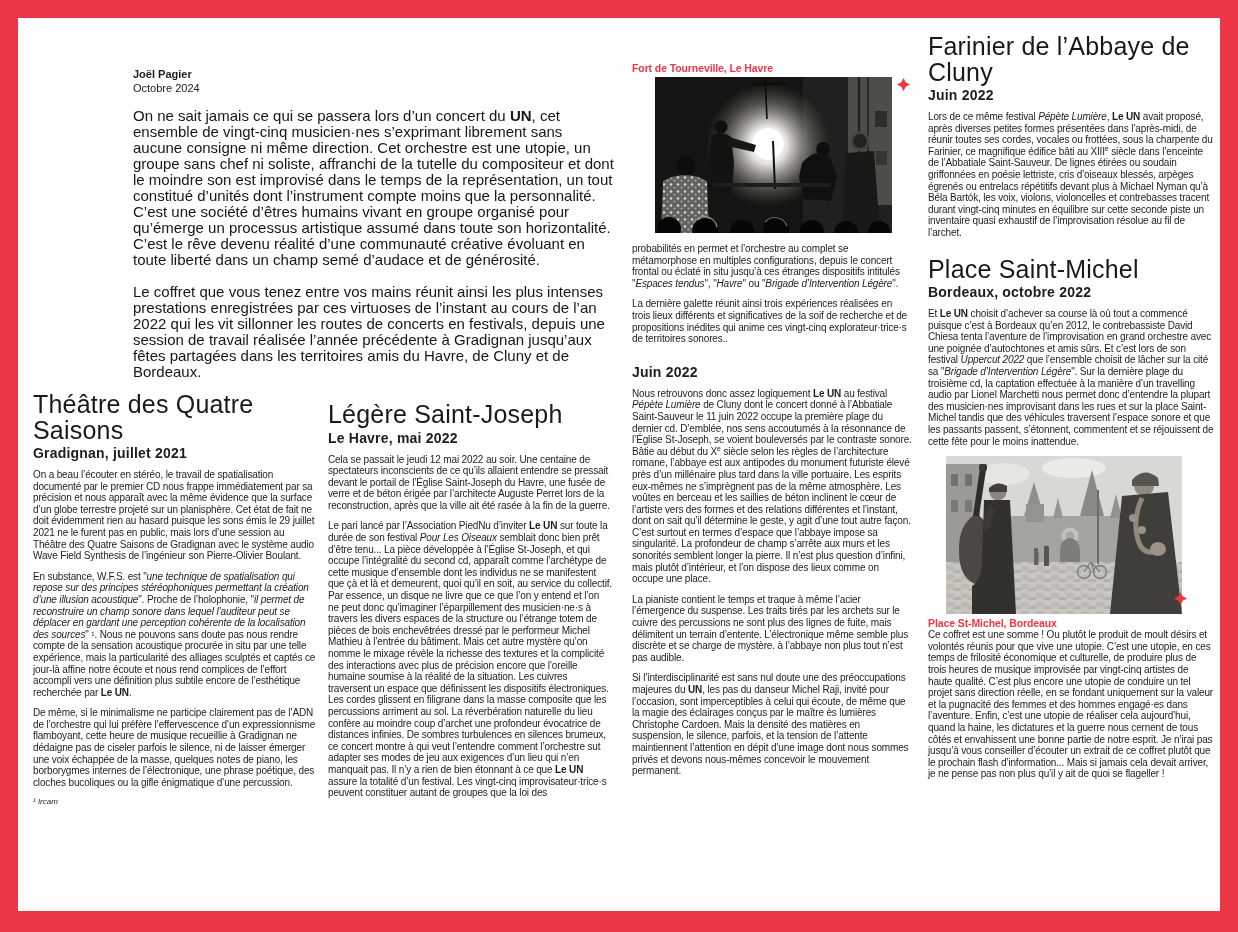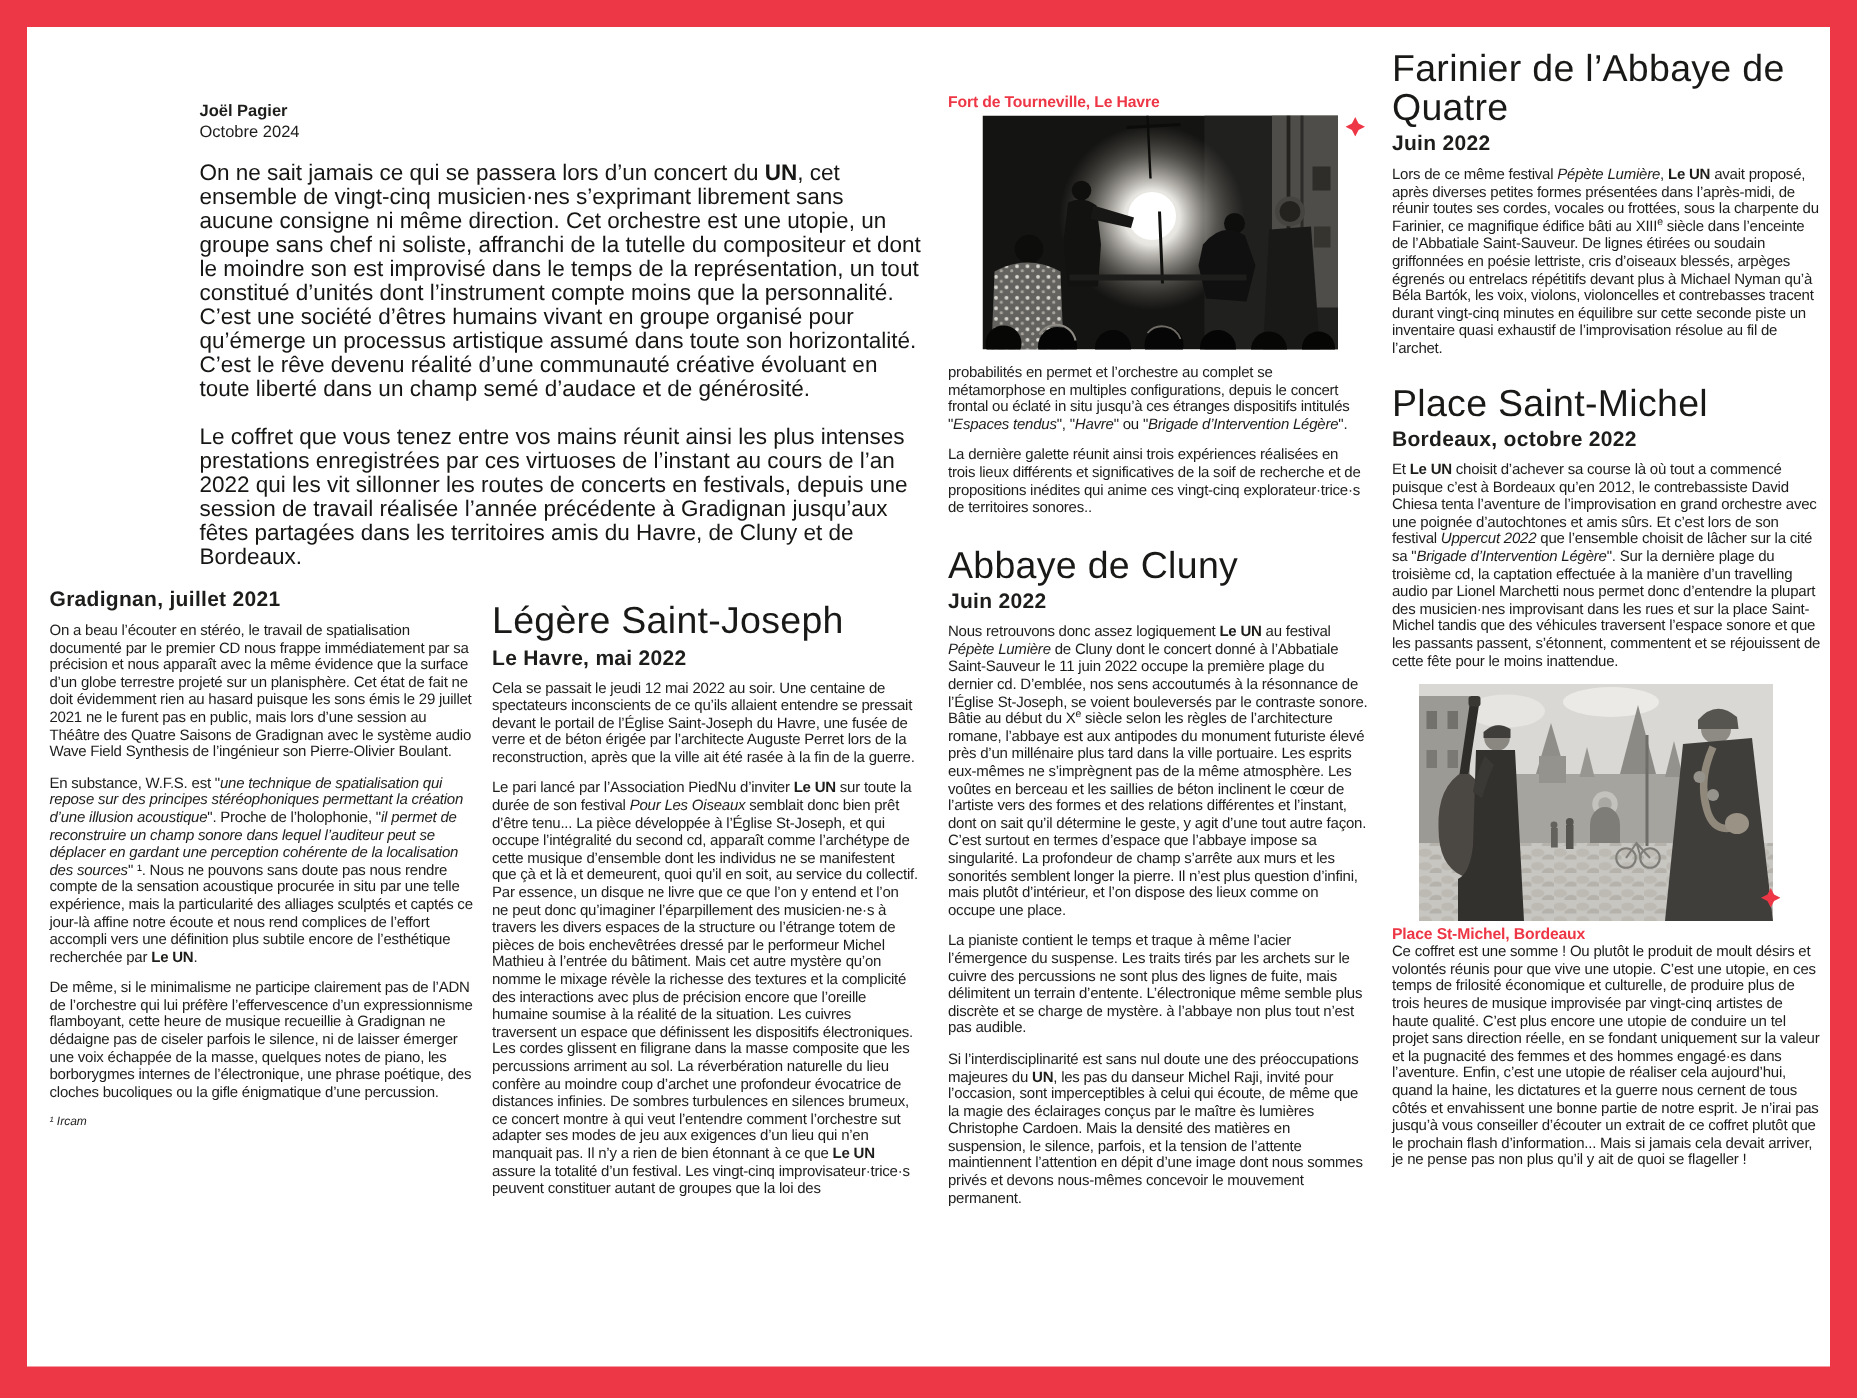--- a/index.html
+++ b/index.html
@@ -50,20 +50,21 @@
       <div class="author">Joël Pagier</div>
       <div class="date">Octobre 2024</div>
     </div>
 
     <div class="abs intro">
       <p><span>On ne sait jamais ce qui se passera lors d’un concert du </span><span class="b">UN</span><span>, cet ensemble de vingt-cinq musicien·nes s’exprimant librement sans aucune consigne ni même direction. Cet orchestre est une utopie, un groupe sans chef ni soliste, affranchi de la tutelle du compositeur et dont le moindre son est improvisé dans le temps de la représentation, un tout constitué d’unités dont l’instrument compte moins que la personnalité. C’est une société d’êtres humains vivant en groupe organisé pour qu’émerge un processus artistique assumé dans toute son horizontalité. C’est le rêve devenu réalité d’une communauté créative évoluant en toute liberté dans un champ semé d’audace et de générosité.</span></p>
       <p><span>Le coffret que vous tenez entre vos mains réunit ainsi les plus intenses prestations enregistrées par ces virtuoses de l’instant au cours de l’an 2022 qui les vit sillonner les routes de concerts en festivals, depuis une session de travail réalisée l’année précédente à Gradignan jusqu’aux fêtes partagées dans les territoires amis du Havre, de Cluny et de Bordeaux.</span></p>
     </div>
 
     <section class="col col1">
+      <h2>Théâtre des Quatre Saisons</h2>
       <h3>Gradignan, juillet 2021</h3>
       <p class="para"><span>On a beau l’écouter en stéréo, le travail de spatialisation documenté par le premier CD nous frappe immédiatement par sa précision et nous apparaît avec la même évidence que la surface d’un globe terrestre projeté sur un planisphère. Cet état de fait ne doit évidemment rien au hasard puisque les sons émis le 29 juillet 2021 ne le furent pas en public, mais lors d’une session au Théâtre des Quatre Saisons de Gradignan avec le système audio Wave Field Synthesis de l’ingénieur son Pierre-Olivier Boulant.</span></p>
       <p class="para"><span>En substance, W.F.S. est "</span><span class="i">une technique de spatialisation qui repose sur des principes stéréophoniques permettant la création d’une illusion acoustique</span><span>". Proche de l’holophonie, "</span><span class="i">il permet de reconstruire un champ sonore dans lequel l’auditeur peut se déplacer en gardant une perception cohérente de la localisation des sources</span><span>" ¹. Nous ne pouvons sans doute pas nous rendre compte de la sensation acoustique procurée in situ par une telle expérience, mais la particularité des alliages sculptés et captés ce jour-là affine notre écoute et nous rend complices de l’effort accompli vers une définition plus subtile encore de l’esthétique recherchée par </span><span class="b">Le UN</span><span>.</span></p>
       <p class="para"><span>De même, si le minimalisme ne participe clairement pas de l’ADN de l’orchestre qui lui préfère l’effervescence d’un expressionnisme flamboyant, cette heure de musique recueillie à Gradignan ne dédaigne pas de ciseler parfois le silence, ni de laisser émerger une voix échappée de la masse, quelques notes de piano, les borborygmes internes de l’électronique, une phrase poétique, des cloches bucoliques ou la gifle énigmatique d’une percussion.</span></p>
       <p class="footnote"><span class="i">¹ Ircam</span></p>
     </section>
 
     <section class="col col2">
       <h2>Légère Saint-Joseph</h2>
       <h3>Le Havre, mai 2022</h3>
@@ -121,31 +122,30 @@
           <circle cx="157" cy="155" r="12" fill="#050505"></circle>
           <circle cx="191" cy="156" r="12" fill="#070706"></circle>
           <circle cx="224" cy="155" r="11" fill="#060605"></circle>
           <path d="M38 146 a13 13 0 0 1 24 4" fill="none" stroke="#8e8b84" stroke-width="1.4"></path>
           <path d="M110 145 a13 13 0 0 1 22 4" fill="none" stroke="#6f6c66" stroke-width="1.2"></path>
         </svg>
       </div>
       <p class="para"><span>probabilités en permet et l’orchestre au complet se métamorphose en multiples configurations, depuis le concert frontal ou éclaté in situ jusqu’à ces étranges dispositifs intitulés "</span><span class="i">Espaces tendus</span><span>", "</span><span class="i">Havre</span><span>" ou "</span><span class="i">Brigade d’Intervention Légère</span><span>".</span></p>
       <p class="para"><span>La dernière galette réunit ainsi trois expériences réalisées en trois lieux différents et significatives de la soif de recherche et de propositions inédites qui anime ces vingt-cinq explorateur·trice·s de territoires sonores..</span></p>
       <div class="sec-gap">
-        <h2>Abbaye de Cluny</h2>
         <h3>Juin 2022</h3>
         <p class="para"><span>Nous retrouvons donc assez logiquement </span><span class="b">Le UN</span><span> au festival </span><span class="i">Pépète Lumière</span><span> de Cluny dont le concert donné à l’Abbatiale Saint-Sauveur le 11 juin 2022 occupe la première plage du dernier cd. D’emblée, nos sens accoutumés à la résonnance de l’Église St-Joseph, se voient bouleversés par le contraste sonore. Bâtie au début du X</span><sup>e</sup><span> siècle selon les règles de l’architecture romane, l’abbaye est aux antipodes du monument futuriste élevé près d’un millénaire plus tard dans la ville portuaire. Les esprits eux-mêmes ne s’imprègnent pas de la même atmosphère. Les voûtes en berceau et les saillies de béton inclinent le cœur de l’artiste vers des formes et des relations différentes et l’instant, dont on sait qu’il détermine le geste, y agit d’une tout autre façon. C’est surtout en termes d’espace que l’abbaye impose sa singularité. La profondeur de champ s’arrête aux murs et les sonorités semblent longer la pierre. Il n’est plus question d’infini, mais plutôt d’intérieur, et l’on dispose des lieux comme on occupe une place.</span></p>
         <p class="para"><span>La pianiste contient le temps et traque à même l’acier l’émergence du suspense. Les traits tirés par les archets sur le cuivre des percussions ne sont plus des lignes de fuite, mais délimitent un terrain d’entente. L’électronique même semble plus discrète et se charge de mystère. à l’abbaye non plus tout n’est pas audible.</span></p>
         <p class="para"><span>Si l’interdisciplinarité est sans nul doute une des préoccupations majeures du </span><span class="b">UN</span><span>, les pas du danseur Michel Raji, invité pour l’occasion, sont imperceptibles à celui qui écoute, de même que la magie des éclairages conçus par le maître ès lumières Christophe Cardoen. Mais la densité des matières en suspension, le silence, parfois, et la tension de l’attente maintiennent l’attention en dépit d’une image dont nous sommes privés et devons nous-mêmes concevoir le mouvement permanent.</span></p>
       </div>
     </section>
 
     <section class="col col4">
       <div>
-        <h2>Farinier de l’Abbaye de Quatre</h2>
+        <h2>Farinier de l’Abbaye de Cluny</h2>
         <h3>Juin 2022</h3>
         <p class="para"><span>Lors de ce même festival </span><span class="i">Pépète Lumière</span><span>, </span><span class="b">Le UN</span><span> avait proposé, après diverses petites formes présentées dans l’après-midi, de réunir toutes ses cordes, vocales ou frottées, sous la charpente du Farinier, ce magnifique édifice bâti au XIII</span><sup>e</sup><span> siècle dans l’enceinte de l’Abbatiale Saint-Sauveur. De lignes étirées ou soudain griffonnées en poésie lettriste, cris d’oiseaux blessés, arpèges égrenés ou entrelacs répétitifs devant plus à Michael Nyman qu’à Béla Bartók, les voix, violons, violoncelles et contrebasses tracent durant vingt-cinq minutes en équilibre sur cette seconde piste un inventaire quasi exhaustif de l’improvisation résolue au fil de l’archet.</span></p>
       </div>
       <div class="sec-gap2">
         <h2>Place Saint-Michel</h2>
         <h3>Bordeaux, octobre 2022</h3>
         <p class="para"><span>Et </span><span class="b">Le UN</span><span> choisit d’achever sa course là où tout a commencé puisque c’est à Bordeaux qu’en 2012, le contrebassiste David Chiesa tenta l’aventure de l’improvisation en grand orchestre avec une poignée d’autochtones et amis sûrs. Et c’est lors de son festival </span><span class="i">Uppercut 2022</span><span> que l’ensemble choisit de lâcher sur la cité sa "</span><span class="i">Brigade d’Intervention Légère</span><span>". Sur la dernière plage du troisième cd, la captation effectuée à la manière d’un travelling audio par Lionel Marchetti nous permet donc d’entendre la plupart des musicien·nes improvisant dans les rues et sur la place Saint-Michel tandis que des véhicules traversent l’espace sonore et que les passants passent, s’étonnent, commentent et se réjouissent de cette fête pour le moins inattendue.</span></p>
       </div>
       <div class="photo-wrap photo-wrap2">
         <svg class="photo photo2" width="236" height="158" viewBox="0 0 236 158" role="img">

